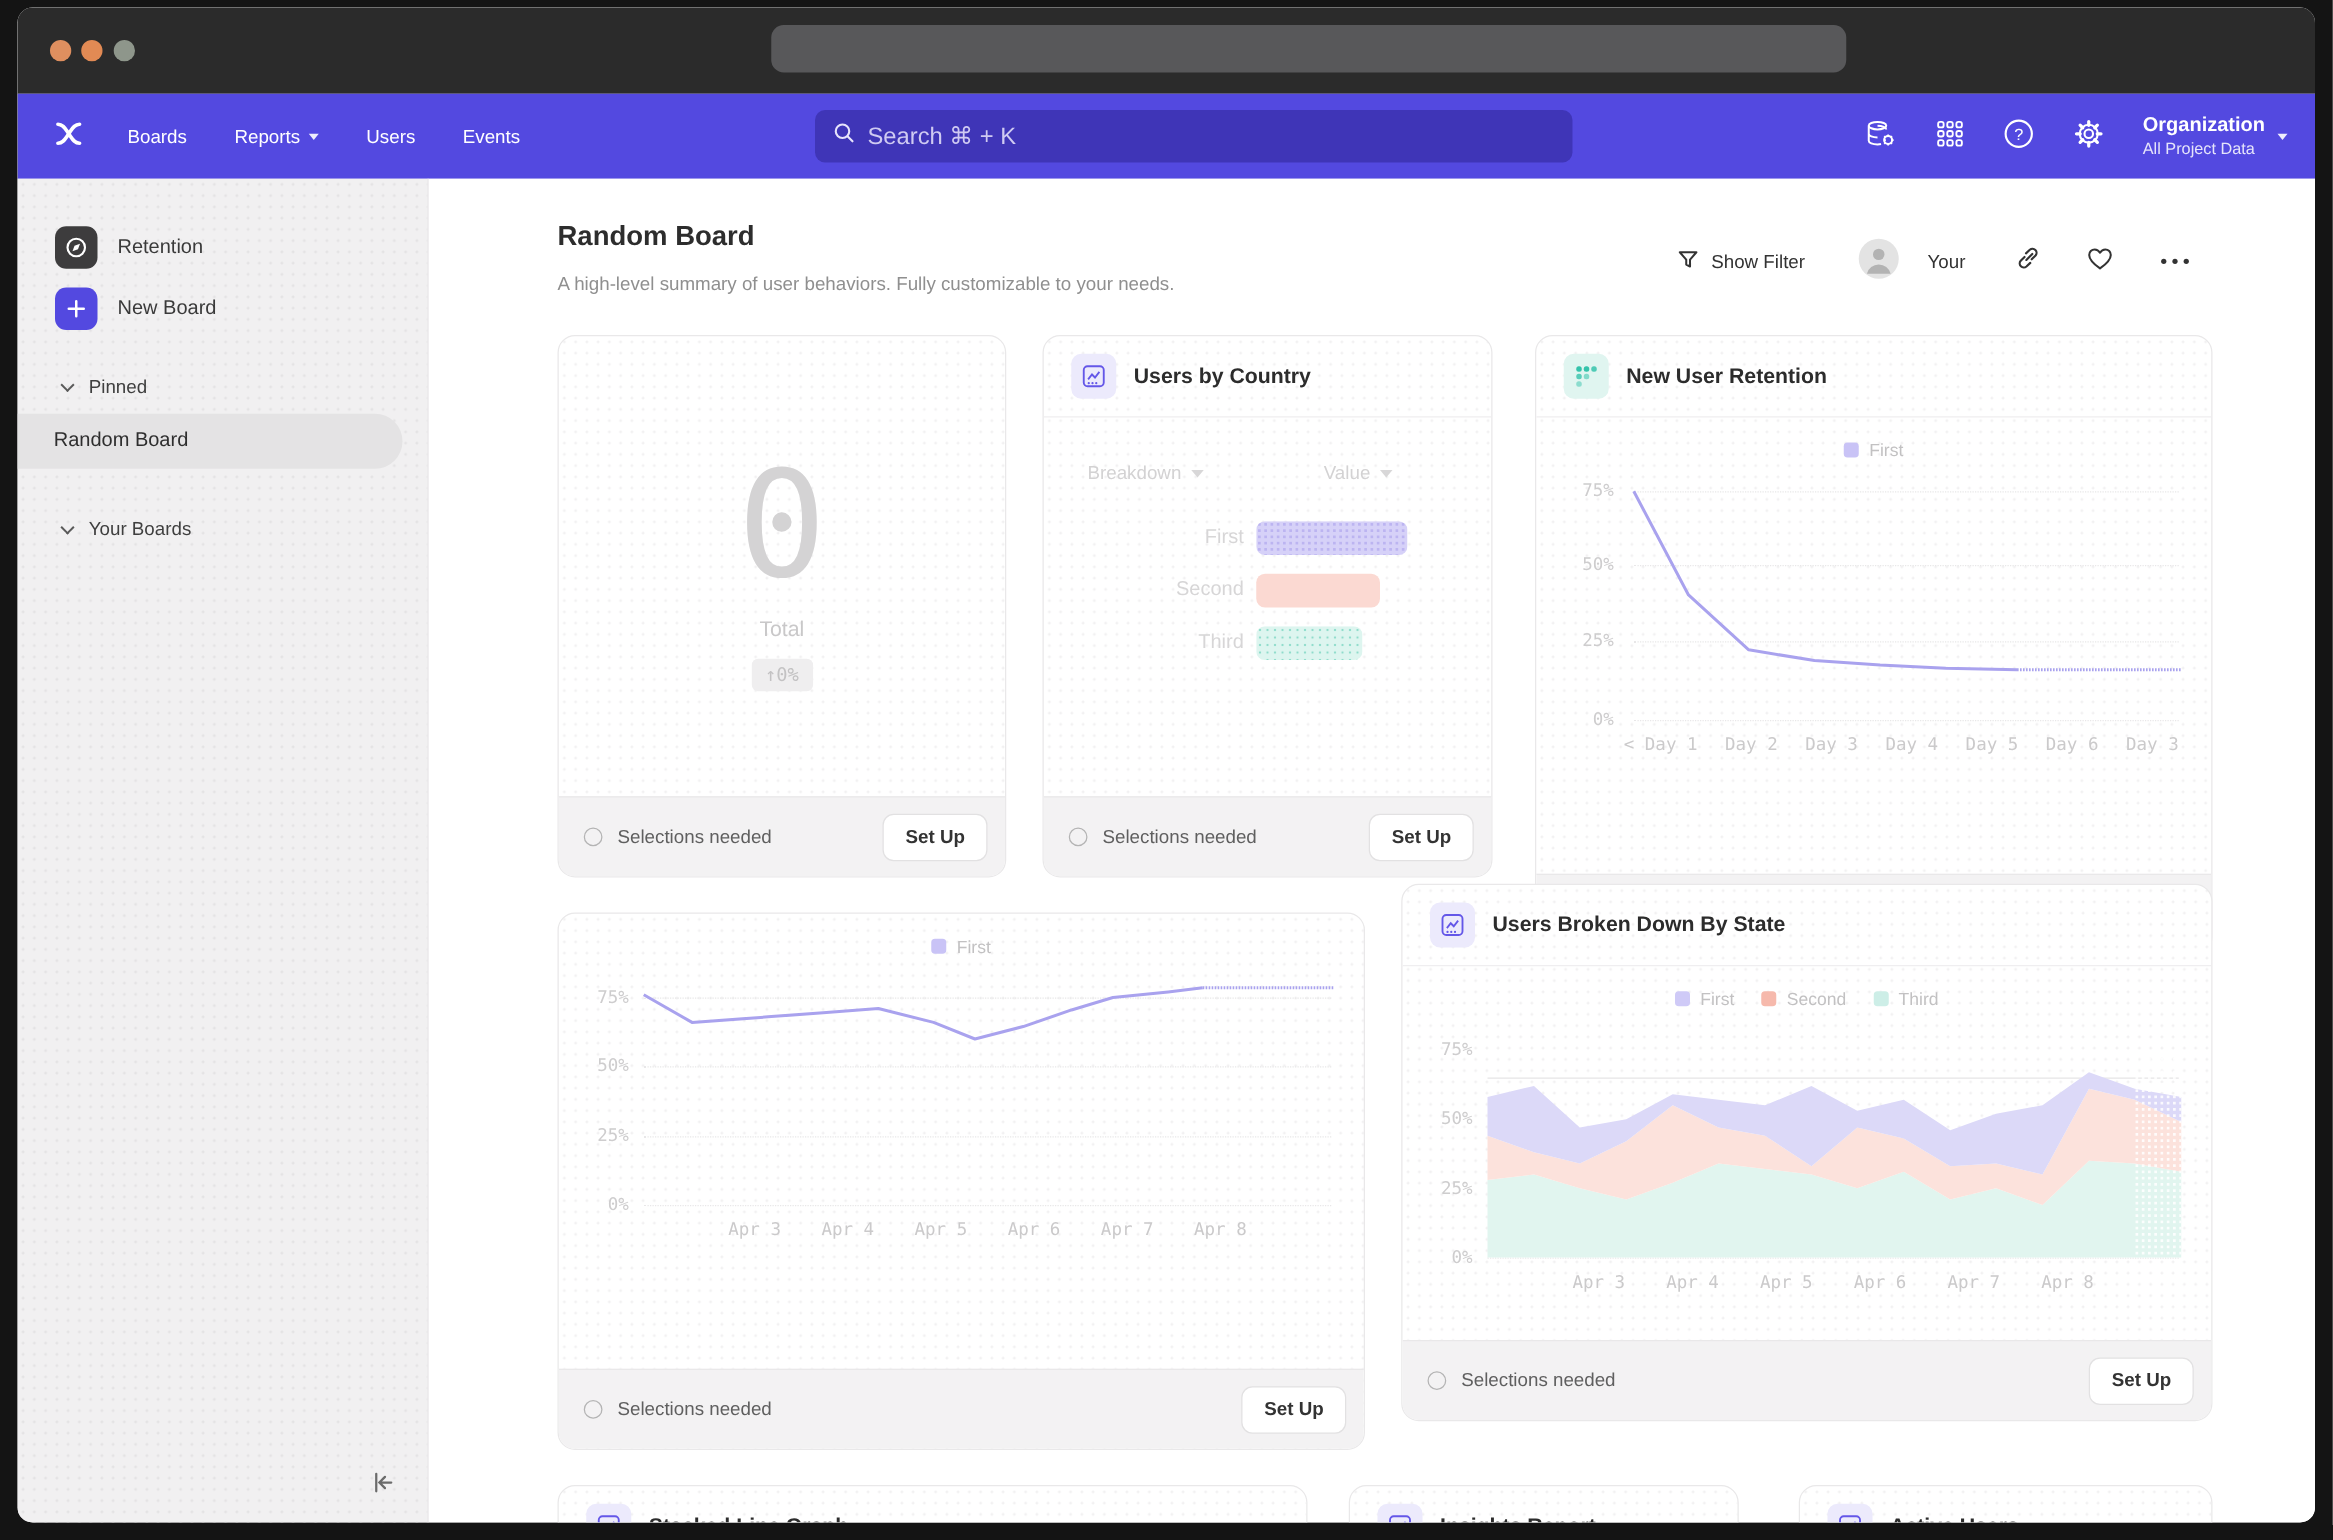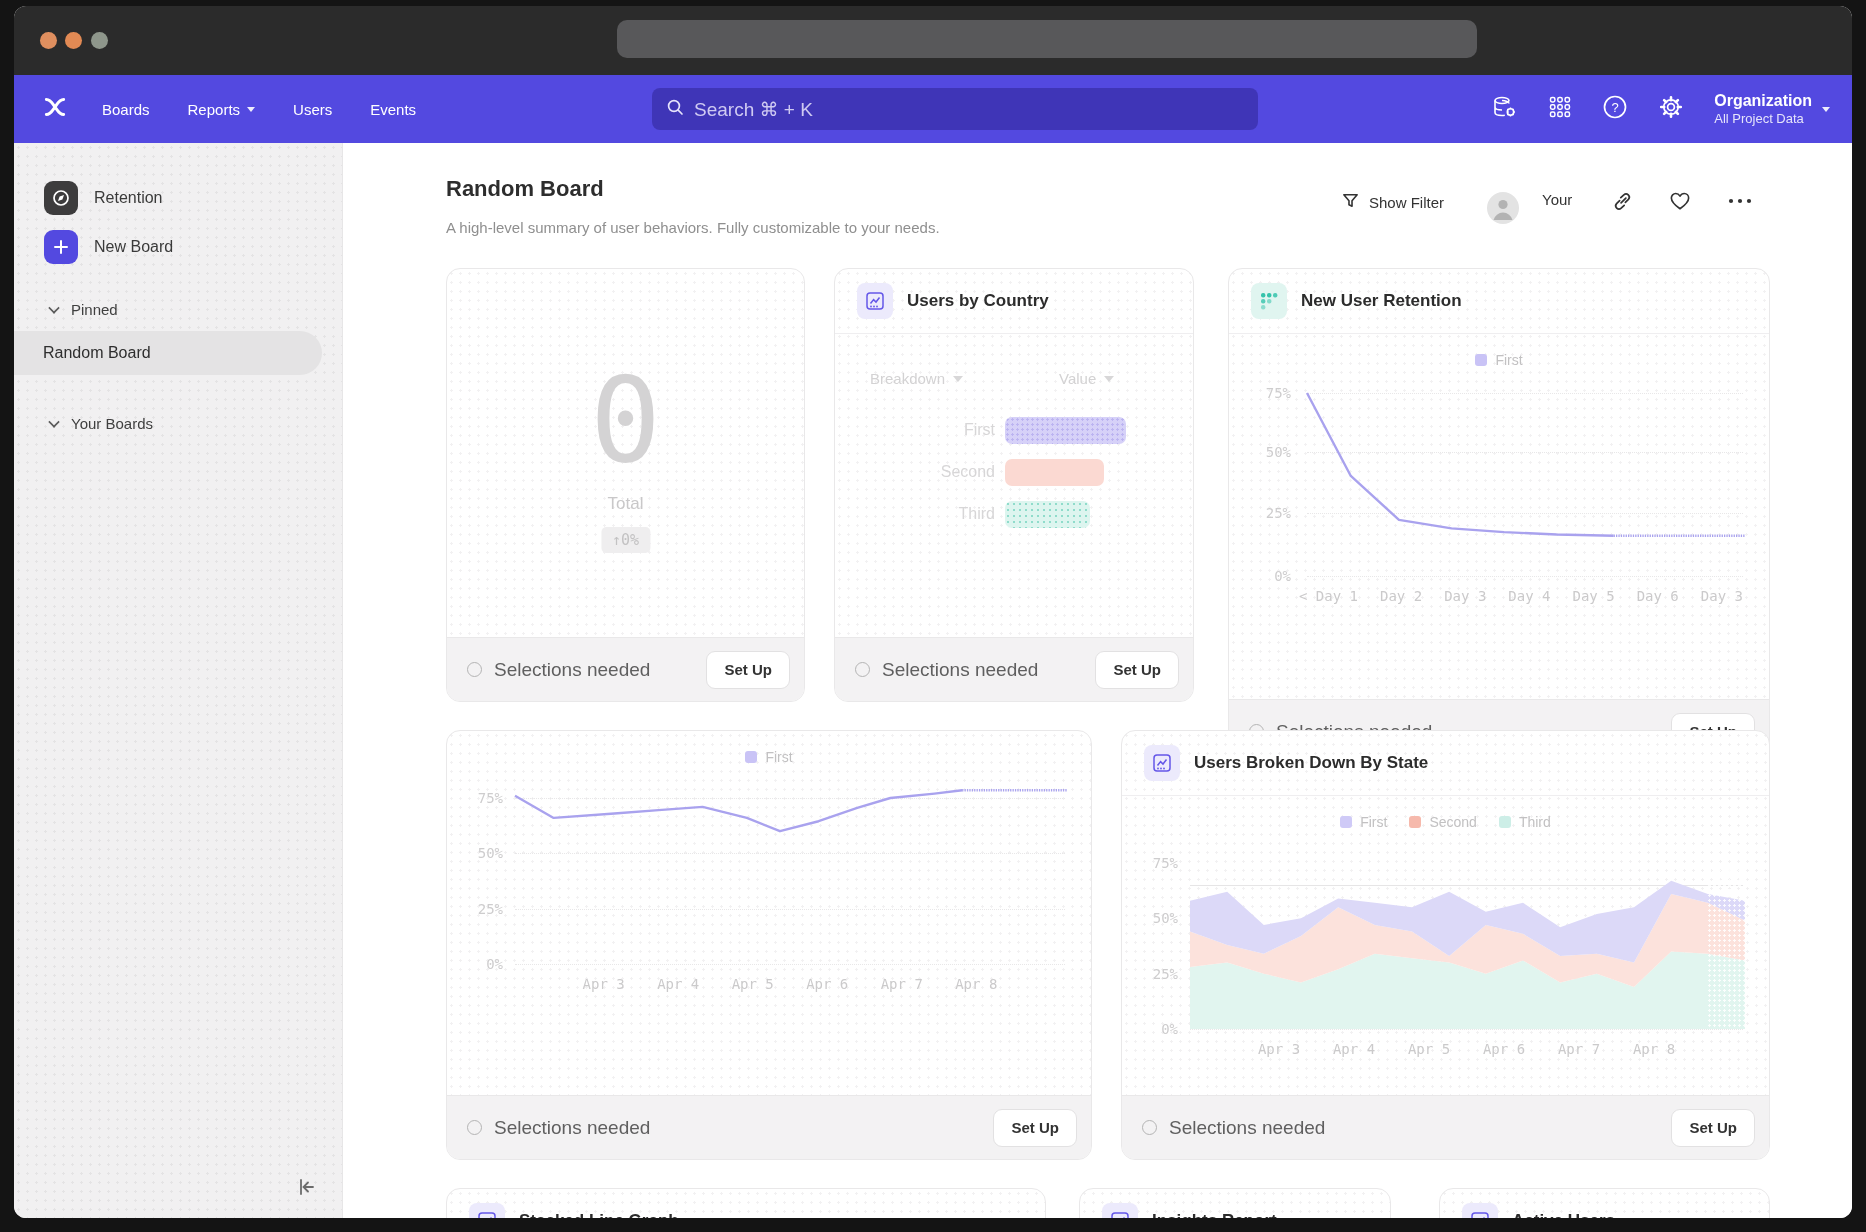--- a/index.html
+++ b/index.html
@@ -20,31 +20,31 @@
   .bodyrow { flex:1; display:flex; min-height:0; }
   .sidebar { width:329px; flex:none; background:#f1f0f1; background-image:radial-gradient(circle,#e4e3e4 1px,transparent 1.3px); background-size:9px 9px; position:relative; border-right:1px solid #e7e6e7; }
   .sb-item { position:absolute; left:30px; display:flex; align-items:center; gap:16px; font-size:16px; color:#3a3a3a; cursor:pointer; }
   .sb-ico { width:34px; height:34px; border-radius:9px; display:flex; align-items:center; justify-content:center; flex:none; }
   .sb-section { position:absolute; left:35px; display:flex; align-items:center; gap:12px; font-size:15px; color:#3f3f3f; cursor:pointer; }
   .chev { width:10px; height:10px; border-right:2px solid #5a5a5a; border-bottom:2px solid #5a5a5a; transform:rotate(45deg) scale(.8); margin-top:-4px; }
   .sb-pill { position:absolute; left:0; top:188px; width:308px; height:44px; background:#e4e3e4; border-radius:0 22px 22px 0; display:flex; align-items:center; padding-left:29px; font-size:16px; color:#2e2e2e; cursor:pointer; }
   .main { flex:1; position:relative; background:#fff; overflow:hidden; }
   .pg-title { position:absolute; left:103px; top:33px; font-size:22px; font-weight:bold; color:#2d2d2d; }
   .pg-sub { position:absolute; left:103px; top:76px; font-size:15px; color:#8f8f8f; }
-  .hdr-actions { position:absolute; top:48px; left:998px; display:flex; align-items:flex-start; height:36px; }
+  .hdr-actions { position:absolute; top:48px; left:998px; display:flex; align-items:center; height:36px; }
   .hdr-btn { display:flex; align-items:center; gap:9px; font-size:15px; color:#333; cursor:pointer; }
   .card { position:absolute; background:#fff; background-image:radial-gradient(circle,#f2f1f2 1px,transparent 1.3px); background-size:9px 9px; border:1px solid #e9e8e9; border-radius:14px; display:flex; flex-direction:column; overflow:hidden; }
   .card-h { height:65px; flex:none; display:flex; align-items:center; gap:14px; padding:0 22px; border-bottom:1px solid #efeef0; background:transparent; }
   .card-h b { font-size:17px; color:#2c2c2c; }
   .c-ico { width:36px; height:36px; border-radius:8px; background:#eceafc; display:flex; align-items:center; justify-content:center; flex:none; }
   .c-ico.teal { background:#e0f5f0; }
   .card-b { flex:1; position:relative; min-height:0; }
   .card-f { height:64px; flex:none; background:#f3f2f3; border-top:1px solid #e9e8e9; display:flex; align-items:center; padding:0 14px 0 20px; gap:12px; }
   .stat-circle { width:15px; height:15px; border:1.7px solid #b4b4b4; border-radius:50%; flex:none; }
-  .stat-txt { font-size:19px; color:#5f5f5f; flex:1; }
+  .stat-txt { font-size:15px; color:#5f5f5f; flex:1; }
   .setup { height:38px; padding:0 17px; background:#fff; border:1px solid #e2e1e2; border-radius:9px; font-size:15px; font-weight:bold; color:#333; display:flex; align-items:center; cursor:pointer; font-family:"Liberation Sans",sans-serif; }
   .mono { font-family:"DejaVu Sans Mono",monospace; }
   .bigzero { position:absolute; left:0; right:0; top:92px; text-align:center; font-size:118px; color:#d4d3d4; line-height:1; }
   .biglabel { position:absolute; left:0; right:0; top:225px; text-align:center; font-size:17px; color:#c9c8c9; }
   .badge0 { position:absolute; left:50%; transform:translateX(-50%); top:258px; background:#efeeef; color:#c3c2c3; font-size:15px; padding:4px 11px; border-radius:5px; }
   .col-hdr { position:absolute; font-size:15px; color:#d3d2d3; display:flex; align-items:center; gap:8px; cursor:pointer; }
   .carrow { width:0;height:0;border-left:5px solid transparent;border-right:5px solid transparent;border-top:6px solid #d8d7d8; }
   .bc-row-label { position:absolute; width:120px; text-align:right; font-size:16px; color:#d7d6d7; }
   .bc-bar { position:absolute; height:27px; border-radius:7px; }
   .ytick { position:absolute; width:50px; text-align:right; font-size:14px; color:#cecdce; }
@@ -356,21 +356,21 @@
               <span>Apr 8</span>
           </div>
         </div>
         <div class="card-f">
           <span class="stat-circle"></span>
           <span class="stat-txt">Selections needed</span>
           <button class="setup">Set Up</button>
         </div>
       </div>
 
-      <div class="card" style="left:778px;top:587px;width:649px;height:430px">
+      <div class="card" style="left:778px;top:564px;width:649px;height:430px">
         <div class="card-h">
           <span class="c-ico">
             <svg width="20" height="20" viewBox="0 0 20 20" fill="none" stroke="#6457e8" stroke-width="1.5">
                 <rect x="2" y="2" width="16" height="16" rx="3"></rect>
                 <path d="M5.5 12.5 L8.6 8.6 L11 11 L14.5 6.5"></path>
                 <path d="M6 15.5h.01M9 15.5h.01M12 15.5h.01" stroke-linecap="round" stroke-width="1.8"></path>
               </svg>
           </span>
           <b>Users Broken Down By State</b>
         </div>

